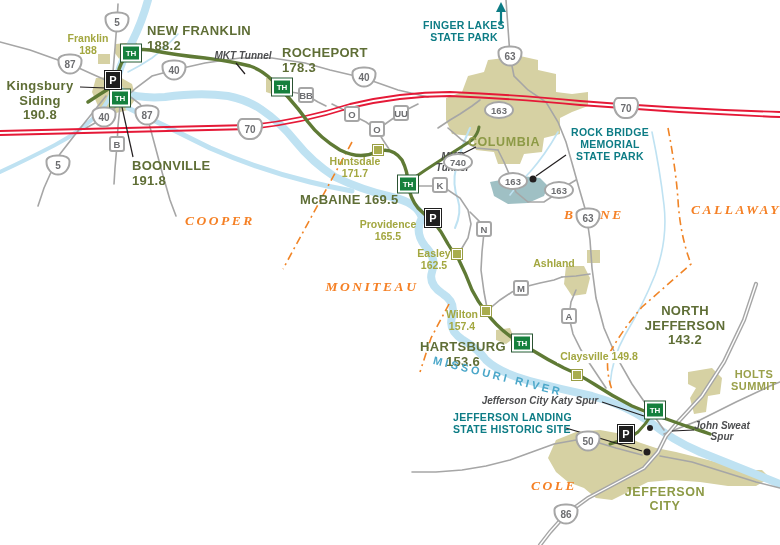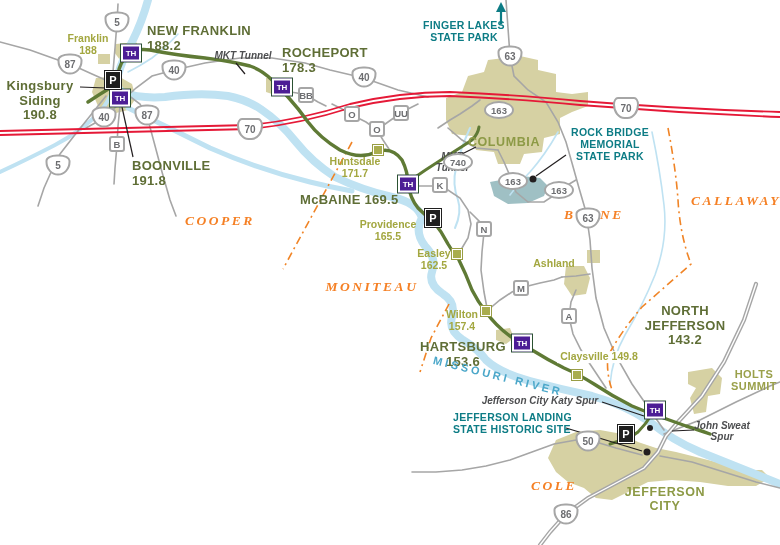--- a/index.html
+++ b/index.html
@@ -25,21 +25,21 @@
       justify-content:center;font-weight:bold;color:#6d6e71;background:#fff;box-sizing:border-box;}
   .sh-us{width:25px;height:21px;border:2px solid #a6a6a6;
          border-radius:46% 46% 50% 50% / 30% 30% 64% 64%;font-size:10px;}
   .sh-i{width:26px;height:22px;border:2px solid #a6a6a6;
         border-radius:22% 22% 52% 52% / 40% 40% 78% 78%;font-size:10px;}
   .sh-oval{width:30px;height:18px;border:2px solid #a6a6a6;border-radius:50%;font-size:9.5px;}
   .sh-letter{width:16px;height:16px;border:2px solid #a6a6a6;border-radius:3px;font-size:9.5px;}
   
   .mk{position:absolute;transform:translate(-50%,-50%);display:flex;align-items:center;
       justify-content:center;font-weight:bold;box-sizing:border-box;}
-  .mk-th{width:20px;height:17px;background:#4c1d95;border:2px solid #fff;
+  .mk-th{width:20px;height:17px;background:#15803d;border:2px solid #fff;
          box-shadow:0 0 0 1px #2b5232;color:#fff;font-size:8px;letter-spacing:0;}
   .mk-p{width:16px;height:18px;background:#1f1f1f;border:1.5px solid #fff;
         box-shadow:0 0 0 1px #1f1f1f;color:#fff;font-size:11px;}
   .mk-sq{width:10px;height:10px;background:#a9ad4e;border:1.5px solid #fff;
          box-shadow:0 0 0 1px #999d45;}
 </style>
 </head>
 <body>
 
 <div id="map">
@@ -166,21 +166,21 @@
 165.5</div>
       <div class="lbl town-minor" style="left: 434px; top: 260px;">Easley
 162.5</div>
       <div class="lbl town-minor" style="left: 462px; top: 321px;">Wilton
 157.4</div>
       <div class="lbl town-minor" style="left: 554px; top: 264px;">Ashland</div>
       <div class="lbl town-minor boxed" style="left: 599px; top: 357px;">Claysville 149.8</div>
       <div class="lbl county" style="left: 220px; top: 221px;">COOPER</div>
       <div class="lbl county" style="left: 372px; top: 287px;">MONITEAU</div>
       <div class="lbl county" style="left: 549px; top: 215px; margin-left: 45px;">BOONE</div>
-      <div class="lbl county" style="left: 736px; top: 201px;">CALLAWAY</div>
+      <div class="lbl county" style="left: 736px; top: 210px;">CALLAWAY</div>
       <div class="lbl county" style="left: 554px; top: 486px;">COLE</div>
       <div class="lbl park" style="left: 456px; top: 32px;">FINGER LAKES
 STATE PARK</div>
       <div class="lbl park" style="left: 602px; top: 145px;">ROCK BRIDGE
 MEMORIAL
 STATE PARK</div>
       <div class="lbl park align-left" style="left: 445px; top: 424px;">JEFFERSON LANDING
 STATE HISTORIC SITE</div>
       <div class="lbl annot" style="left: 243px; top: 56px;">MKT Tunnel</div>
       <div class="lbl annot" style="left: 452px; top: 162px;">MKT

